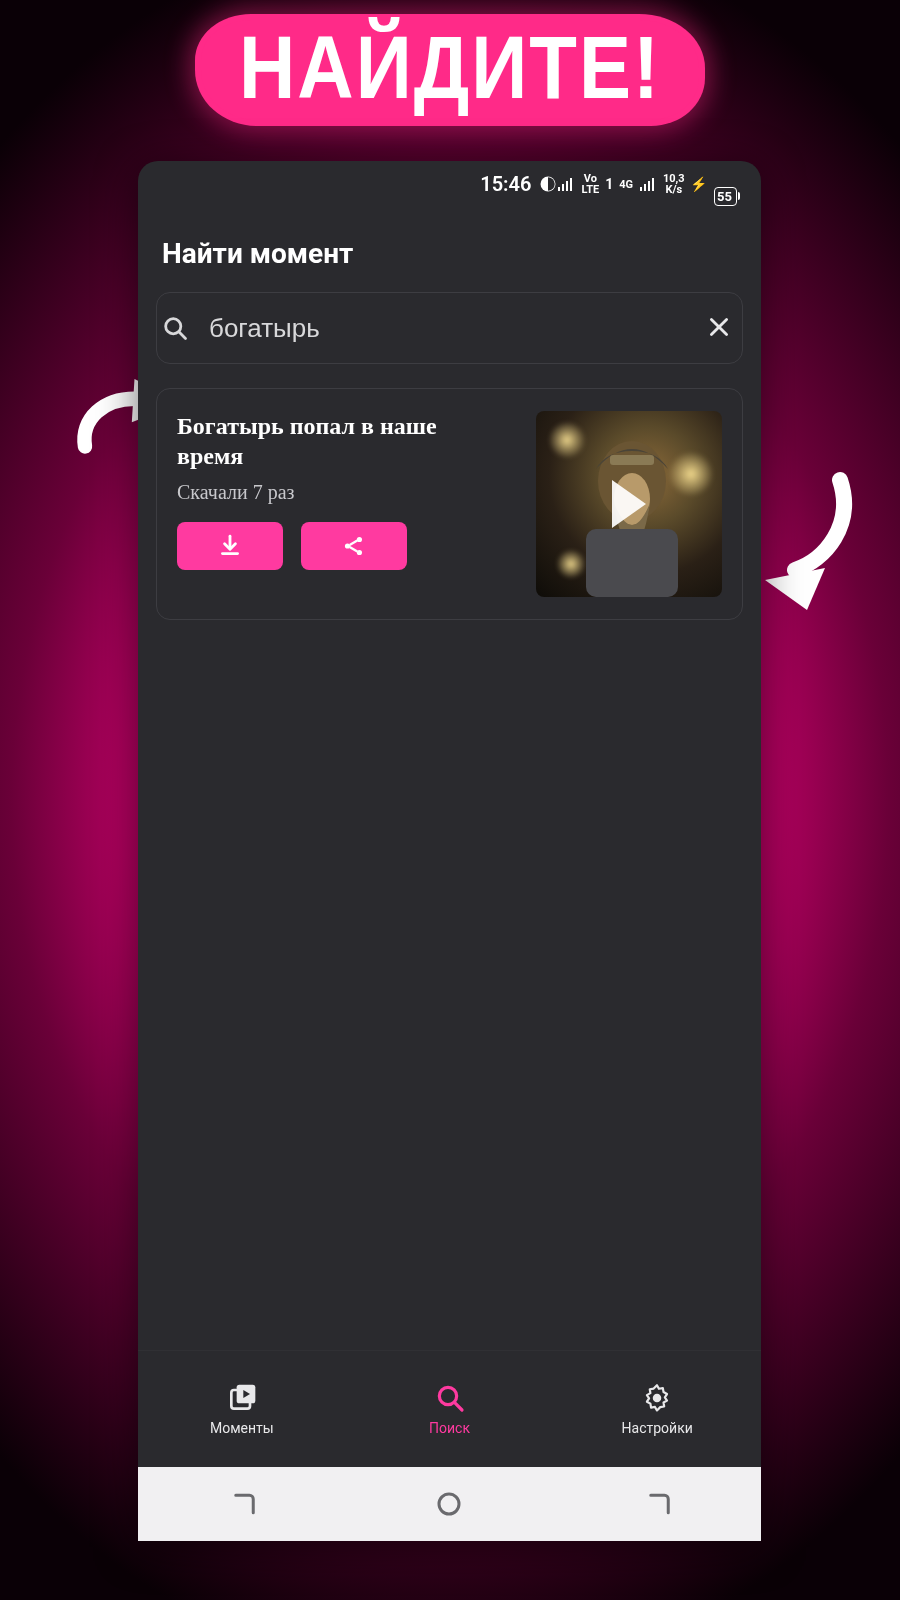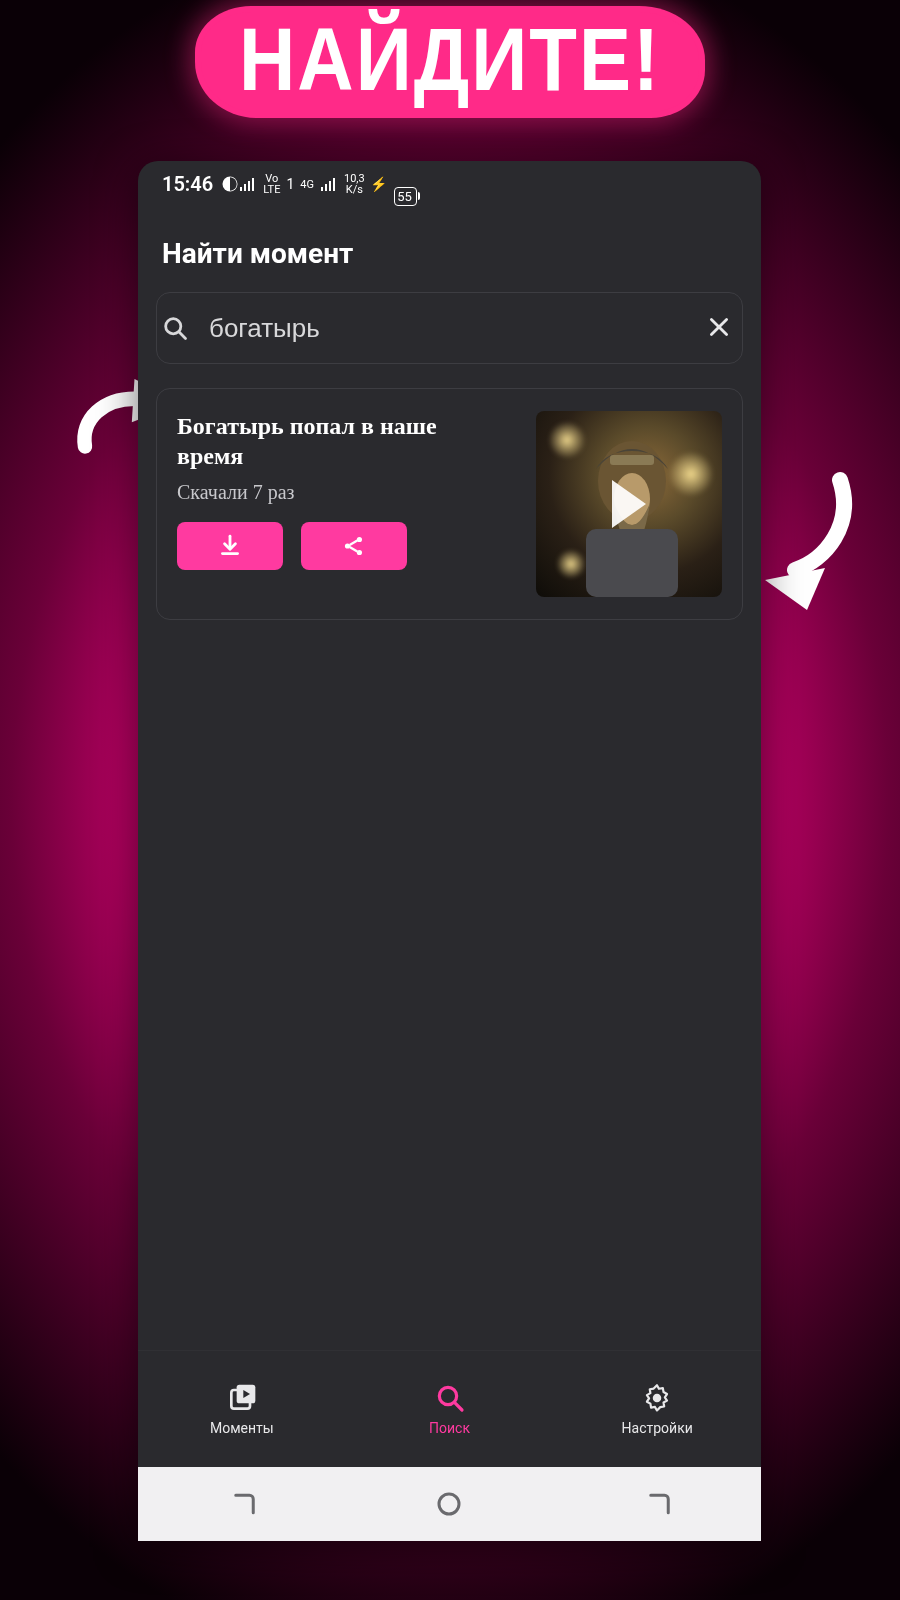--- a/index.html
+++ b/index.html
@@ -13,21 +13,21 @@
   .stage {
     position: relative;
     width: 900px;
     height: 1600px;
     background: radial-gradient(ellipse 75% 55% at 50% 50%, #ff2a88 0%, #e7007c 35%, #6a0038 65%, #0a0006 100%);
   }
 
   
   .promo-badge {
     position: absolute;
-    top: 12px;
+    top: 20px;
     left: 50%;
     transform: translateX(-50%);
     padding: 8px 38px 14px 38px;
     background: #ff2a88;
     border-radius: 50px 60px 48px 56px / 40px 48px 42px 50px;
     box-shadow: 0 0 0 6px #ff2a88, 0 0 24px 12px rgba(255,42,136,0.4);
   }
   .promo-badge span {
     display: block;
     color: #ffffff;
@@ -70,28 +70,28 @@
     display: flex;
     flex-direction: column;
     overflow: hidden;
   }
 
   
   .status-bar {
     height: 46px;
     display: flex;
     align-items: center;
-    justify-content: flex-start;
+    justify-content: flex-end;
     padding: 0 24px;
     color: #ffffff;
     font-size: 20px;
     font-weight: 600;
   }
   .status-left { display: flex; align-items: center; gap: 8px; }
-  .status-right { display:flex; align-items:center; gap:6px; font-size: 14px; font-weight:400; }
+  .status-right { display:flex; align-items:center; gap:6px; font-size: 14px; font-weight:700; }
   .status-right .mini { font-size: 11px; line-height:1; }
   .battery {
     display:flex; align-items:center; gap:3px;
     border:1.5px solid #fff; border-radius:4px; padding:1px 4px 1px 2px;
     font-size:13px; position:relative;margin-top:24px;
   }
   .battery::after{
     content:""; position:absolute; right:-4px; top:50%; transform:translateY(-50%);
     width:2px; height:8px; background:#fff; border-radius:0 2px 2px 0;
   }

